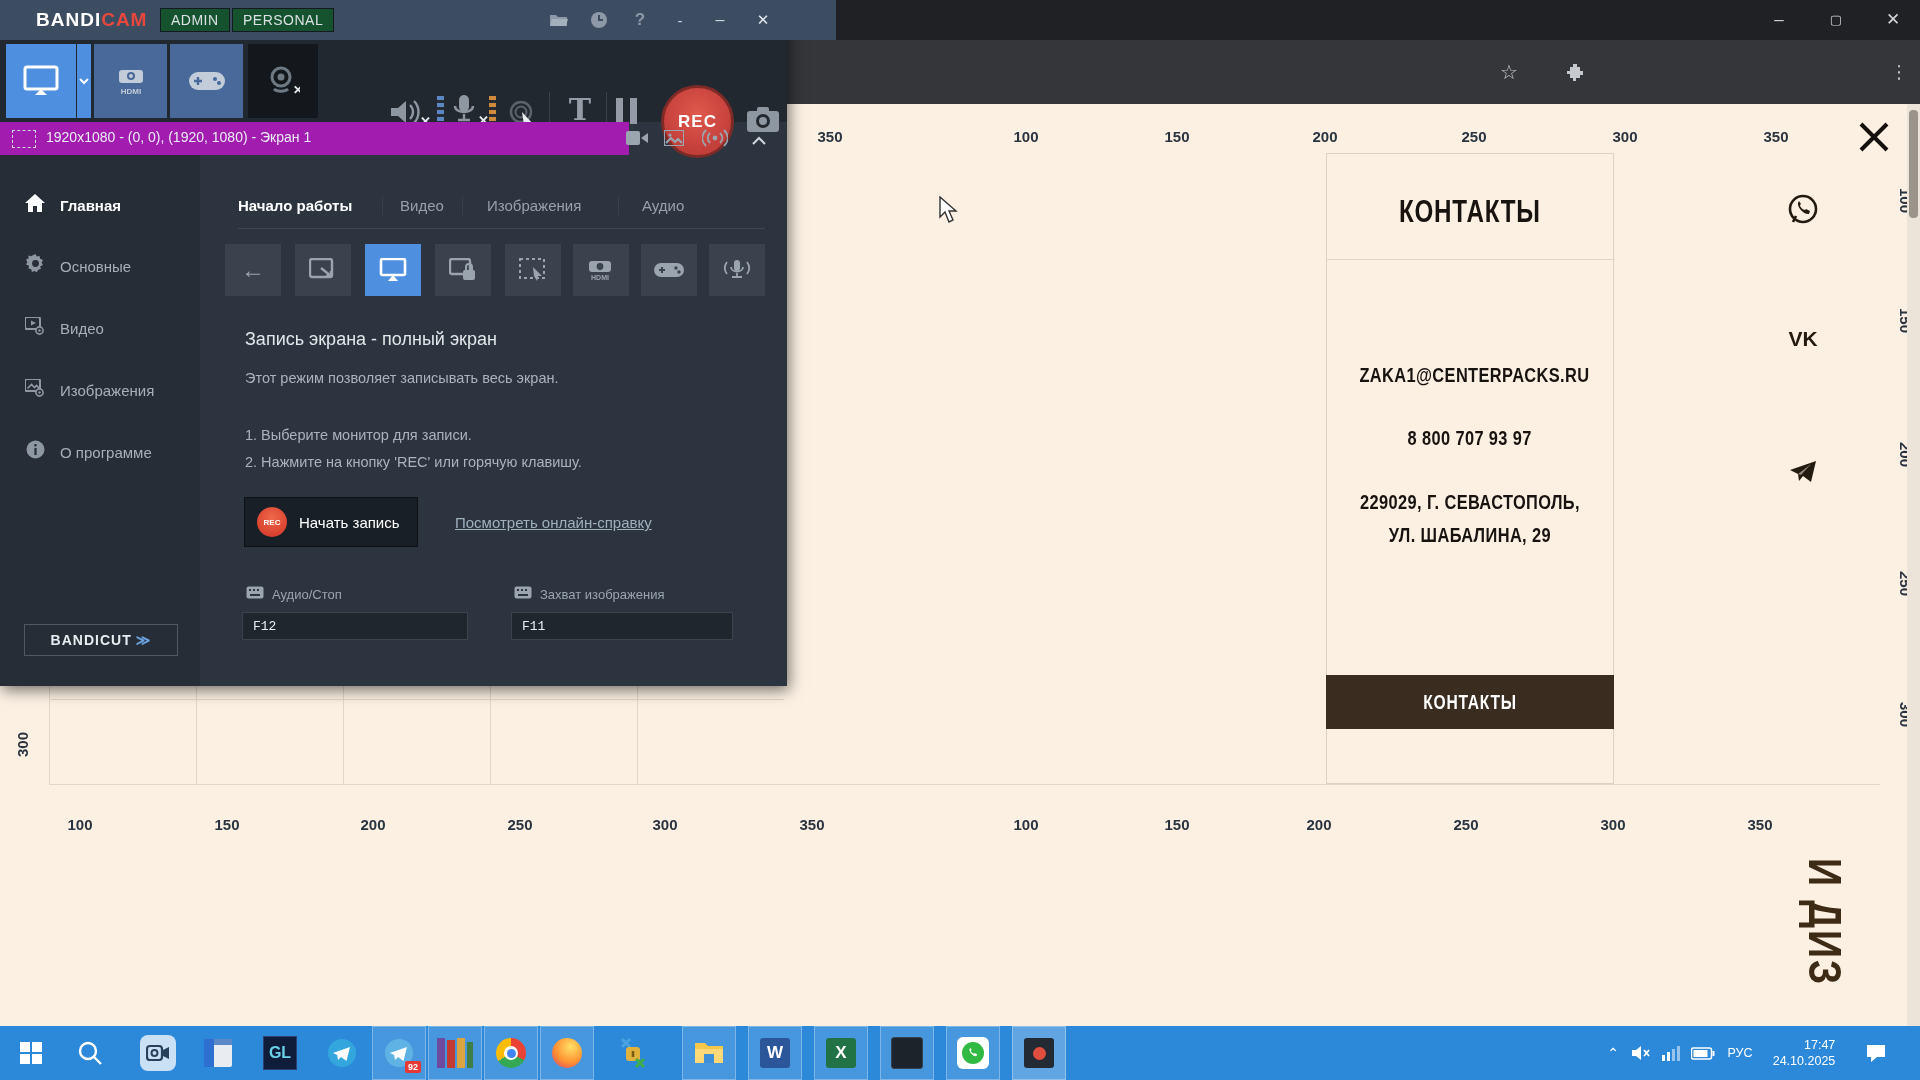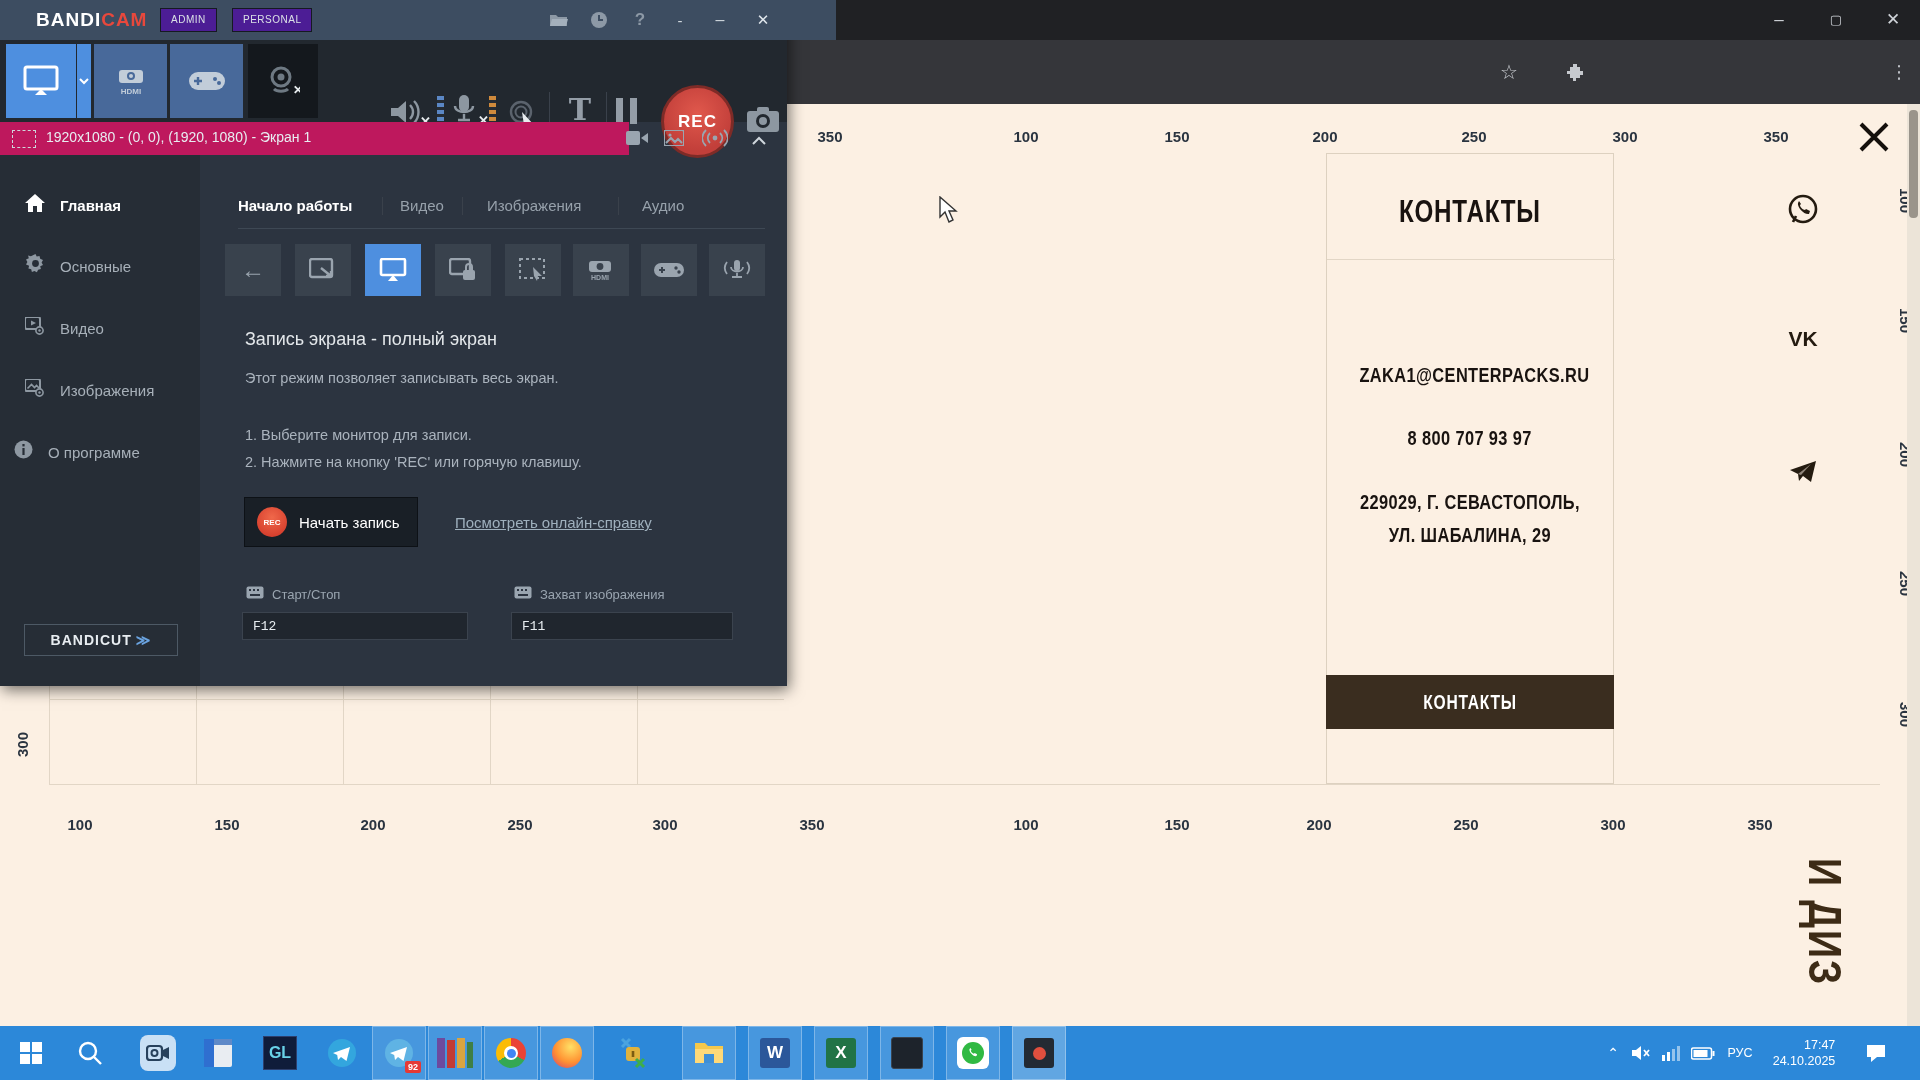--- a/index.html
+++ b/index.html
@@ -32,33 +32,33 @@
       transform:scaleX(.8);transform-origin:left top;letter-spacing:-4px;white-space:nowrap;}
   #vert-word{left:1852px;top:858px;font-size:46px;font-weight:bold;color:#3d2b16;
       transform:rotate(90deg) scaleX(.85);transform-origin:left top;white-space:nowrap;letter-spacing:2px;}
   #scrollbar{left:1907px;top:104px;width:13px;height:922px;background:#ece4d8;}
   #scrollthumb{left:2px;top:6px;width:9px;height:108px;background:#9a948b;border-radius:4px;}
 
   
   #bandicam{left:0;top:0;width:787px;height:686px;background:#2c3440;box-shadow:2px 4px 14px rgba(0,0,0,.55);}
   #bd-title{left:0;top:0;width:836px;height:40px;background:#3d4d61;}
   #bd-logo{left:36px;top:9px;font-size:19px;font-weight:bold;letter-spacing:1px;}
-  .bd-badge{top:8px;height:22px;background:#4c1d95;border:1px solid #151a21;color:#dbe1e6;font-size:10px;
+  .bd-badge{top:8px;height:22px;background:#14532d;border:1px solid #151a21;color:#dbe1e6;font-size:14px;
       line-height:22px;padding:0 10px;letter-spacing:.5px;}
   .bd-ticon{top:6px;width:28px;height:28px;display:flex;align-items:center;justify-content:center;color:#8d99a6;}
   #bd-toolbar{left:0;top:40px;width:787px;height:82px;background:#22282f;}
   .modebtn-big{top:4px;height:74px;display:flex;align-items:center;justify-content:center;}
   .sep-v{top:52px;width:1px;height:40px;background:#3a414b;}
   .meter{top:56px;width:7px;height:40px;}
   .chev{color:#9aa4ae;font-size:11px;}
   #rec-big{left:661px;top:45px;width:73px;height:73px;border-radius:50%;
       background:radial-gradient(circle at 50% 38%,#e0584c,#c23f3a 70%);
       border:3px solid #7e2b27;box-sizing:border-box;display:flex;align-items:center;justify-content:center;
       color:#fff;font-weight:bold;font-size:17px;letter-spacing:1px;}
-  #bd-infobar{left:0;top:122px;width:629px;height:33px;background:#be185d;color:#e8edf1;font-size:14px;}
+  #bd-infobar{left:0;top:122px;width:629px;height:33px;background:#a21caf;color:#e8edf1;font-size:14px;}
   #bd-sidebar{left:0;top:155px;width:200px;height:531px;background:#262d36;}
   .side-item{left:0;width:200px;height:34px;display:flex;align-items:center;gap:14px;padding-left:24px;box-sizing:border-box;
       color:#a7b0b9;font-size:15px;}
   .side-item.active{color:#fff;font-weight:bold;}
   .side-ic{width:22px;text-align:center;font-size:17px;color:#8e98a2;}
   #bandicut{left:24px;top:624px;width:152px;height:30px;border:1px solid #4d5965;color:#e8edf1;
       display:flex;align-items:center;justify-content:center;font-size:14px;font-weight:bold;letter-spacing:1px;gap:4px;}
   .tab{font-size:15px;color:#97a1ab;}
   .tab.active{color:#fff;font-weight:bold;}
   .modebtn{top:244px;width:56px;height:52px;background:#39424d;display:flex;align-items:center;justify-content:center;}
@@ -360,21 +360,21 @@
       <span class="side-ic">
         <svg width="20" height="18" viewBox="0 0 20 18">
             <rect x="0" y="0" width="15" height="12" rx="2" fill="none" stroke="#8e98a2" stroke-width="2"></rect>
             <path d="M2.5 9.5l4-4 3 3 2-2 2.5 2.5" stroke="#8e98a2" stroke-width="1.6" fill="none"></path>
             <circle cx="14.5" cy="13.5" r="3.6" fill="#262d36" stroke="#8e98a2" stroke-width="1.6"></circle>
             <circle cx="14.5" cy="13.5" r="1.2" fill="#8e98a2"></circle>
           </svg>
       </span>
       <span>Изображения</span>
     </div>
-    <div class="abs side-item" style="top:280px;padding-left:12px;">
+    <div class="abs side-item" style="top:280px;">
       <span class="side-ic">
         <svg width="19" height="19" viewBox="0 0 19 19">
             <circle cx="9.5" cy="9.5" r="9" fill="#8e98a2"></circle>
             <rect x="8.4" y="8" width="2.2" height="7" fill="#262d36"></rect>
             <rect x="8.4" y="4" width="2.2" height="2.4" fill="#262d36"></rect>
           </svg>
       </span>
       <span>О программе</span>
     </div>
     <div class="abs" id="bandicut" style="top:469px;">
@@ -458,21 +458,21 @@
   <div class="abs hk-label" style="left:246px;top:586px;">
     <span>
       <svg width="18" height="13" viewBox="0 0 18 13">
           <rect x="0.5" y="0.5" width="17" height="12" rx="2" fill="#9aa5b0"></rect>
           <rect x="3" y="3" width="2" height="2" fill="#2c3440"></rect>
           <rect x="7" y="3" width="2" height="2" fill="#2c3440"></rect>
           <rect x="11" y="3" width="2" height="2" fill="#2c3440"></rect>
           <rect x="4" y="8" width="10" height="2" fill="#2c3440"></rect>
         </svg>
     </span>
-    <span>Старт/Стоп</span>
+    <span>Аудио/Стоп</span>
   </div>
   <div class="abs hk-input" style="left:242px;top:612px;width:226px;">F12</div>
   <div class="abs hk-label" style="left:514px;top:586px;">
     <span>
       <svg width="18" height="13" viewBox="0 0 18 13">
           <rect x="0.5" y="0.5" width="17" height="12" rx="2" fill="#9aa5b0"></rect>
           <rect x="3" y="3" width="2" height="2" fill="#2c3440"></rect>
           <rect x="7" y="3" width="2" height="2" fill="#2c3440"></rect>
           <rect x="11" y="3" width="2" height="2" fill="#2c3440"></rect>
           <rect x="4" y="8" width="10" height="2" fill="#2c3440"></rect>

